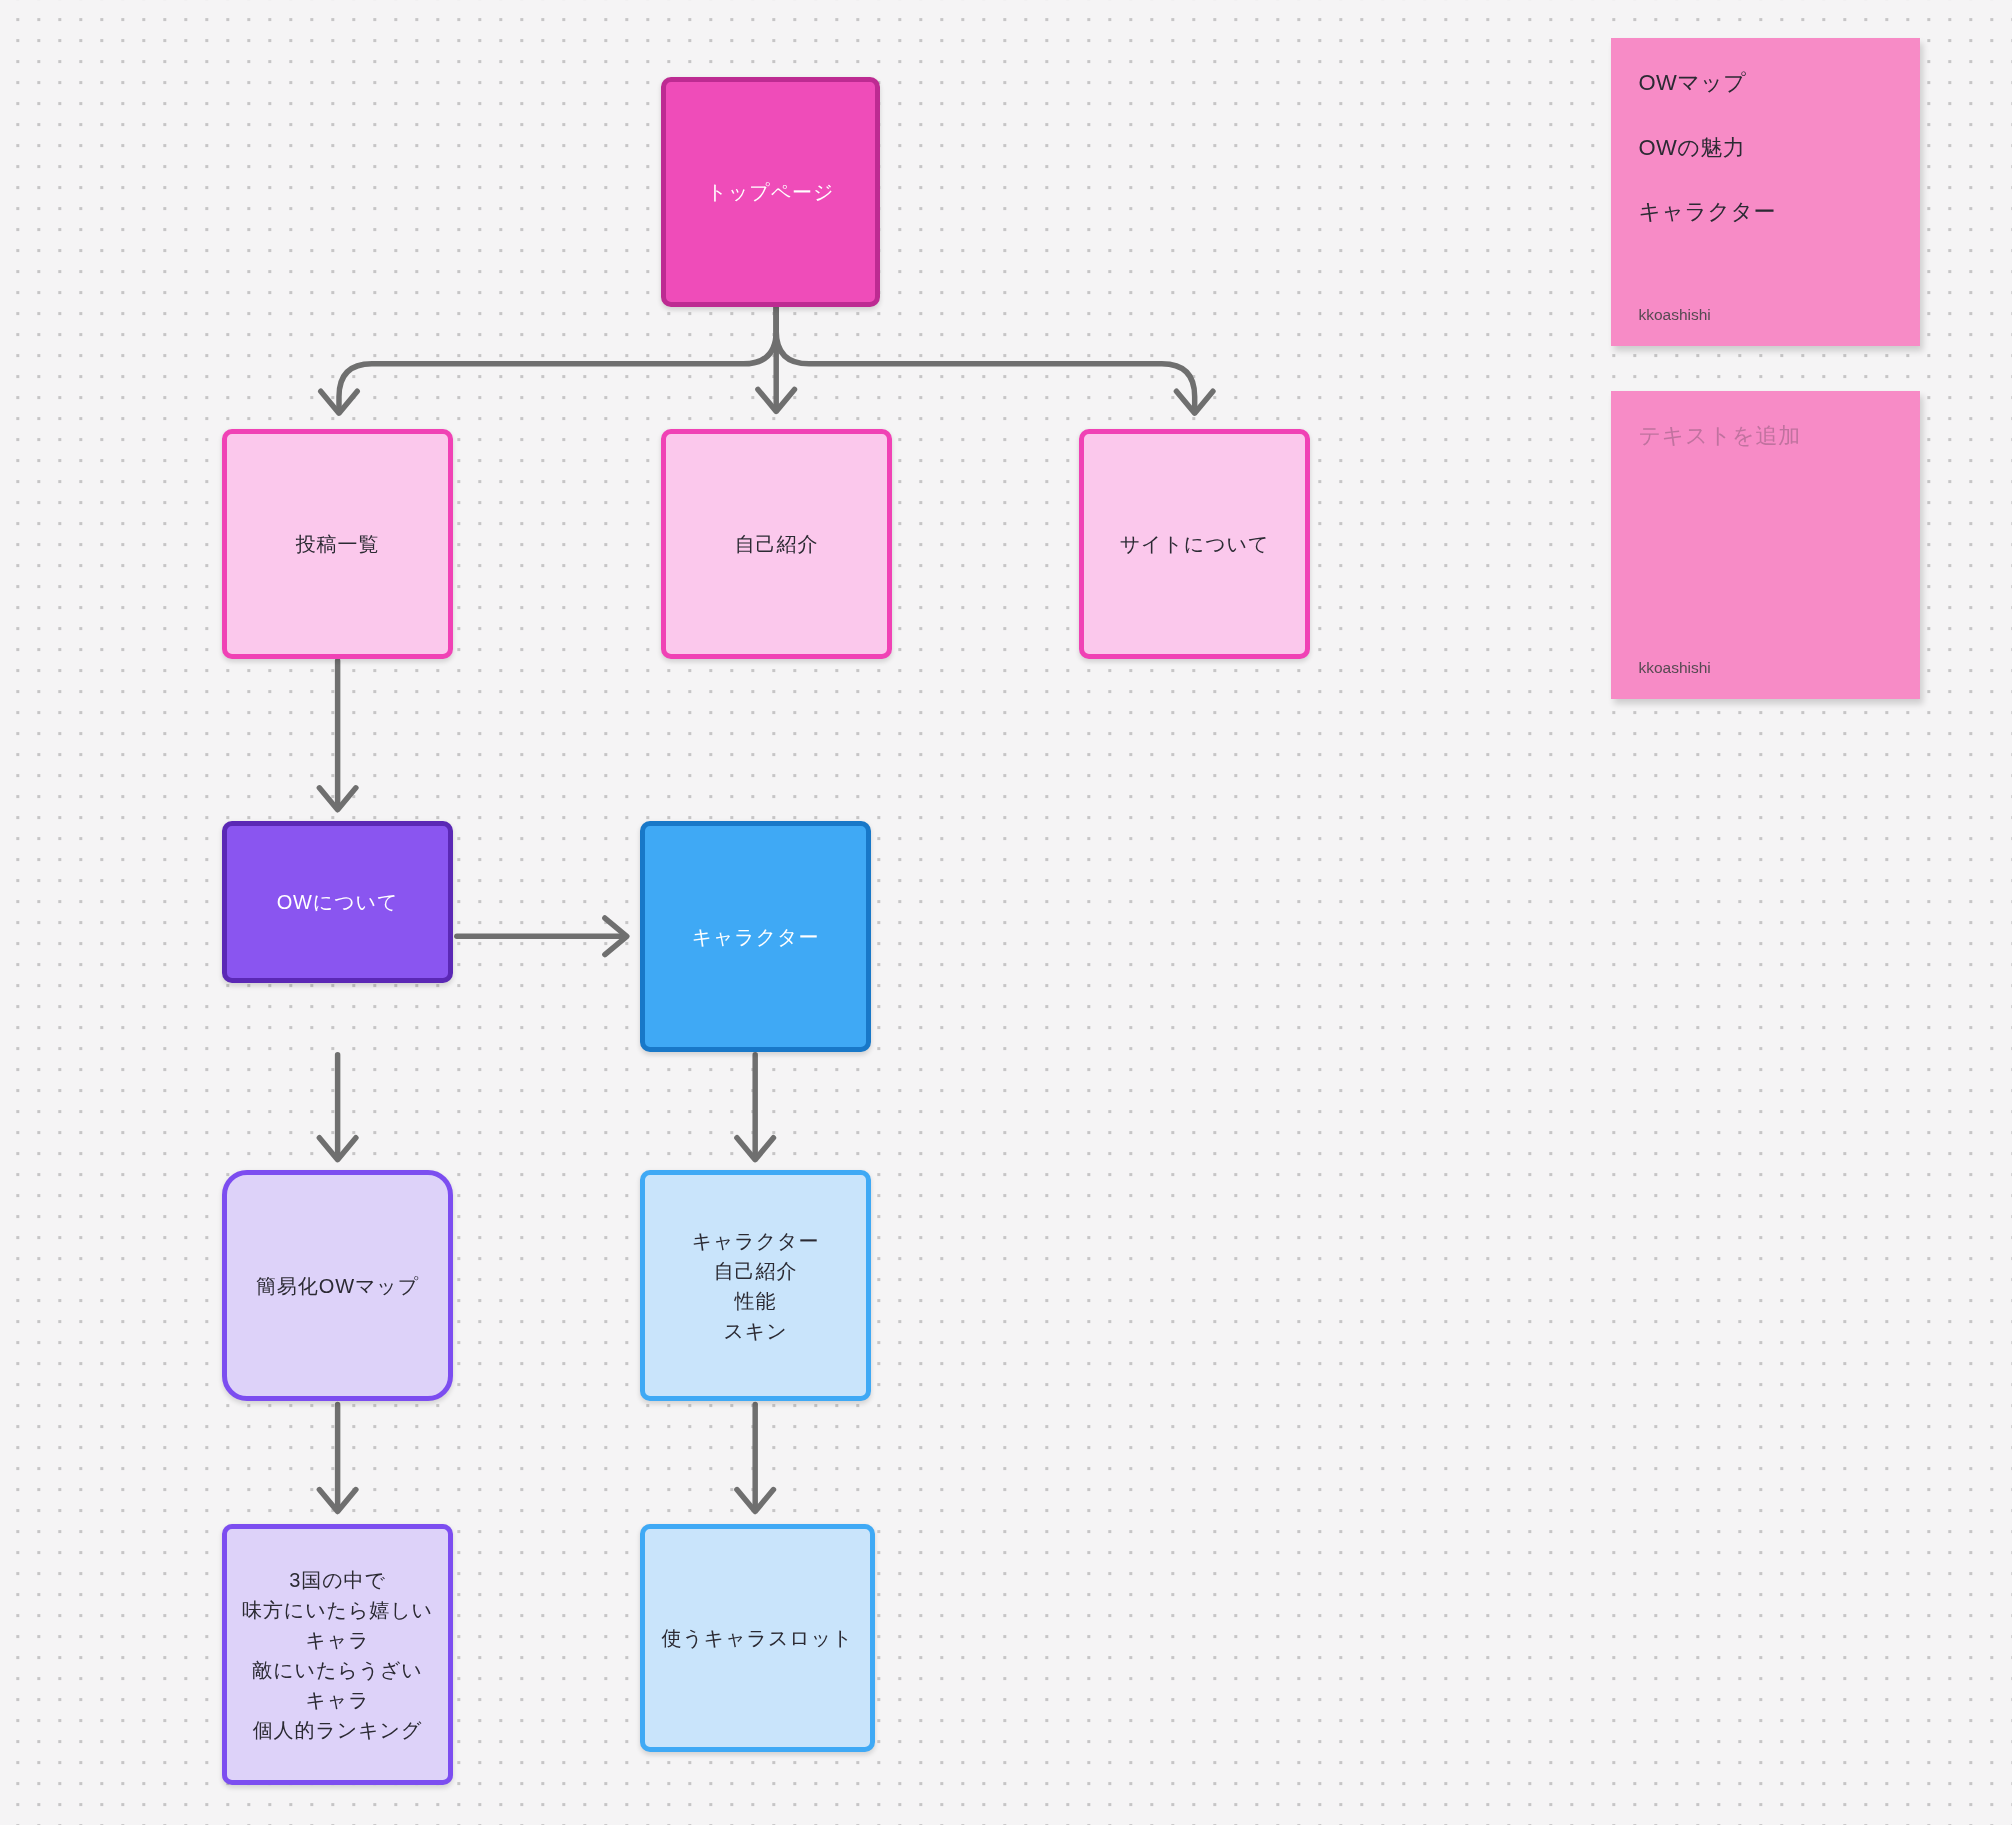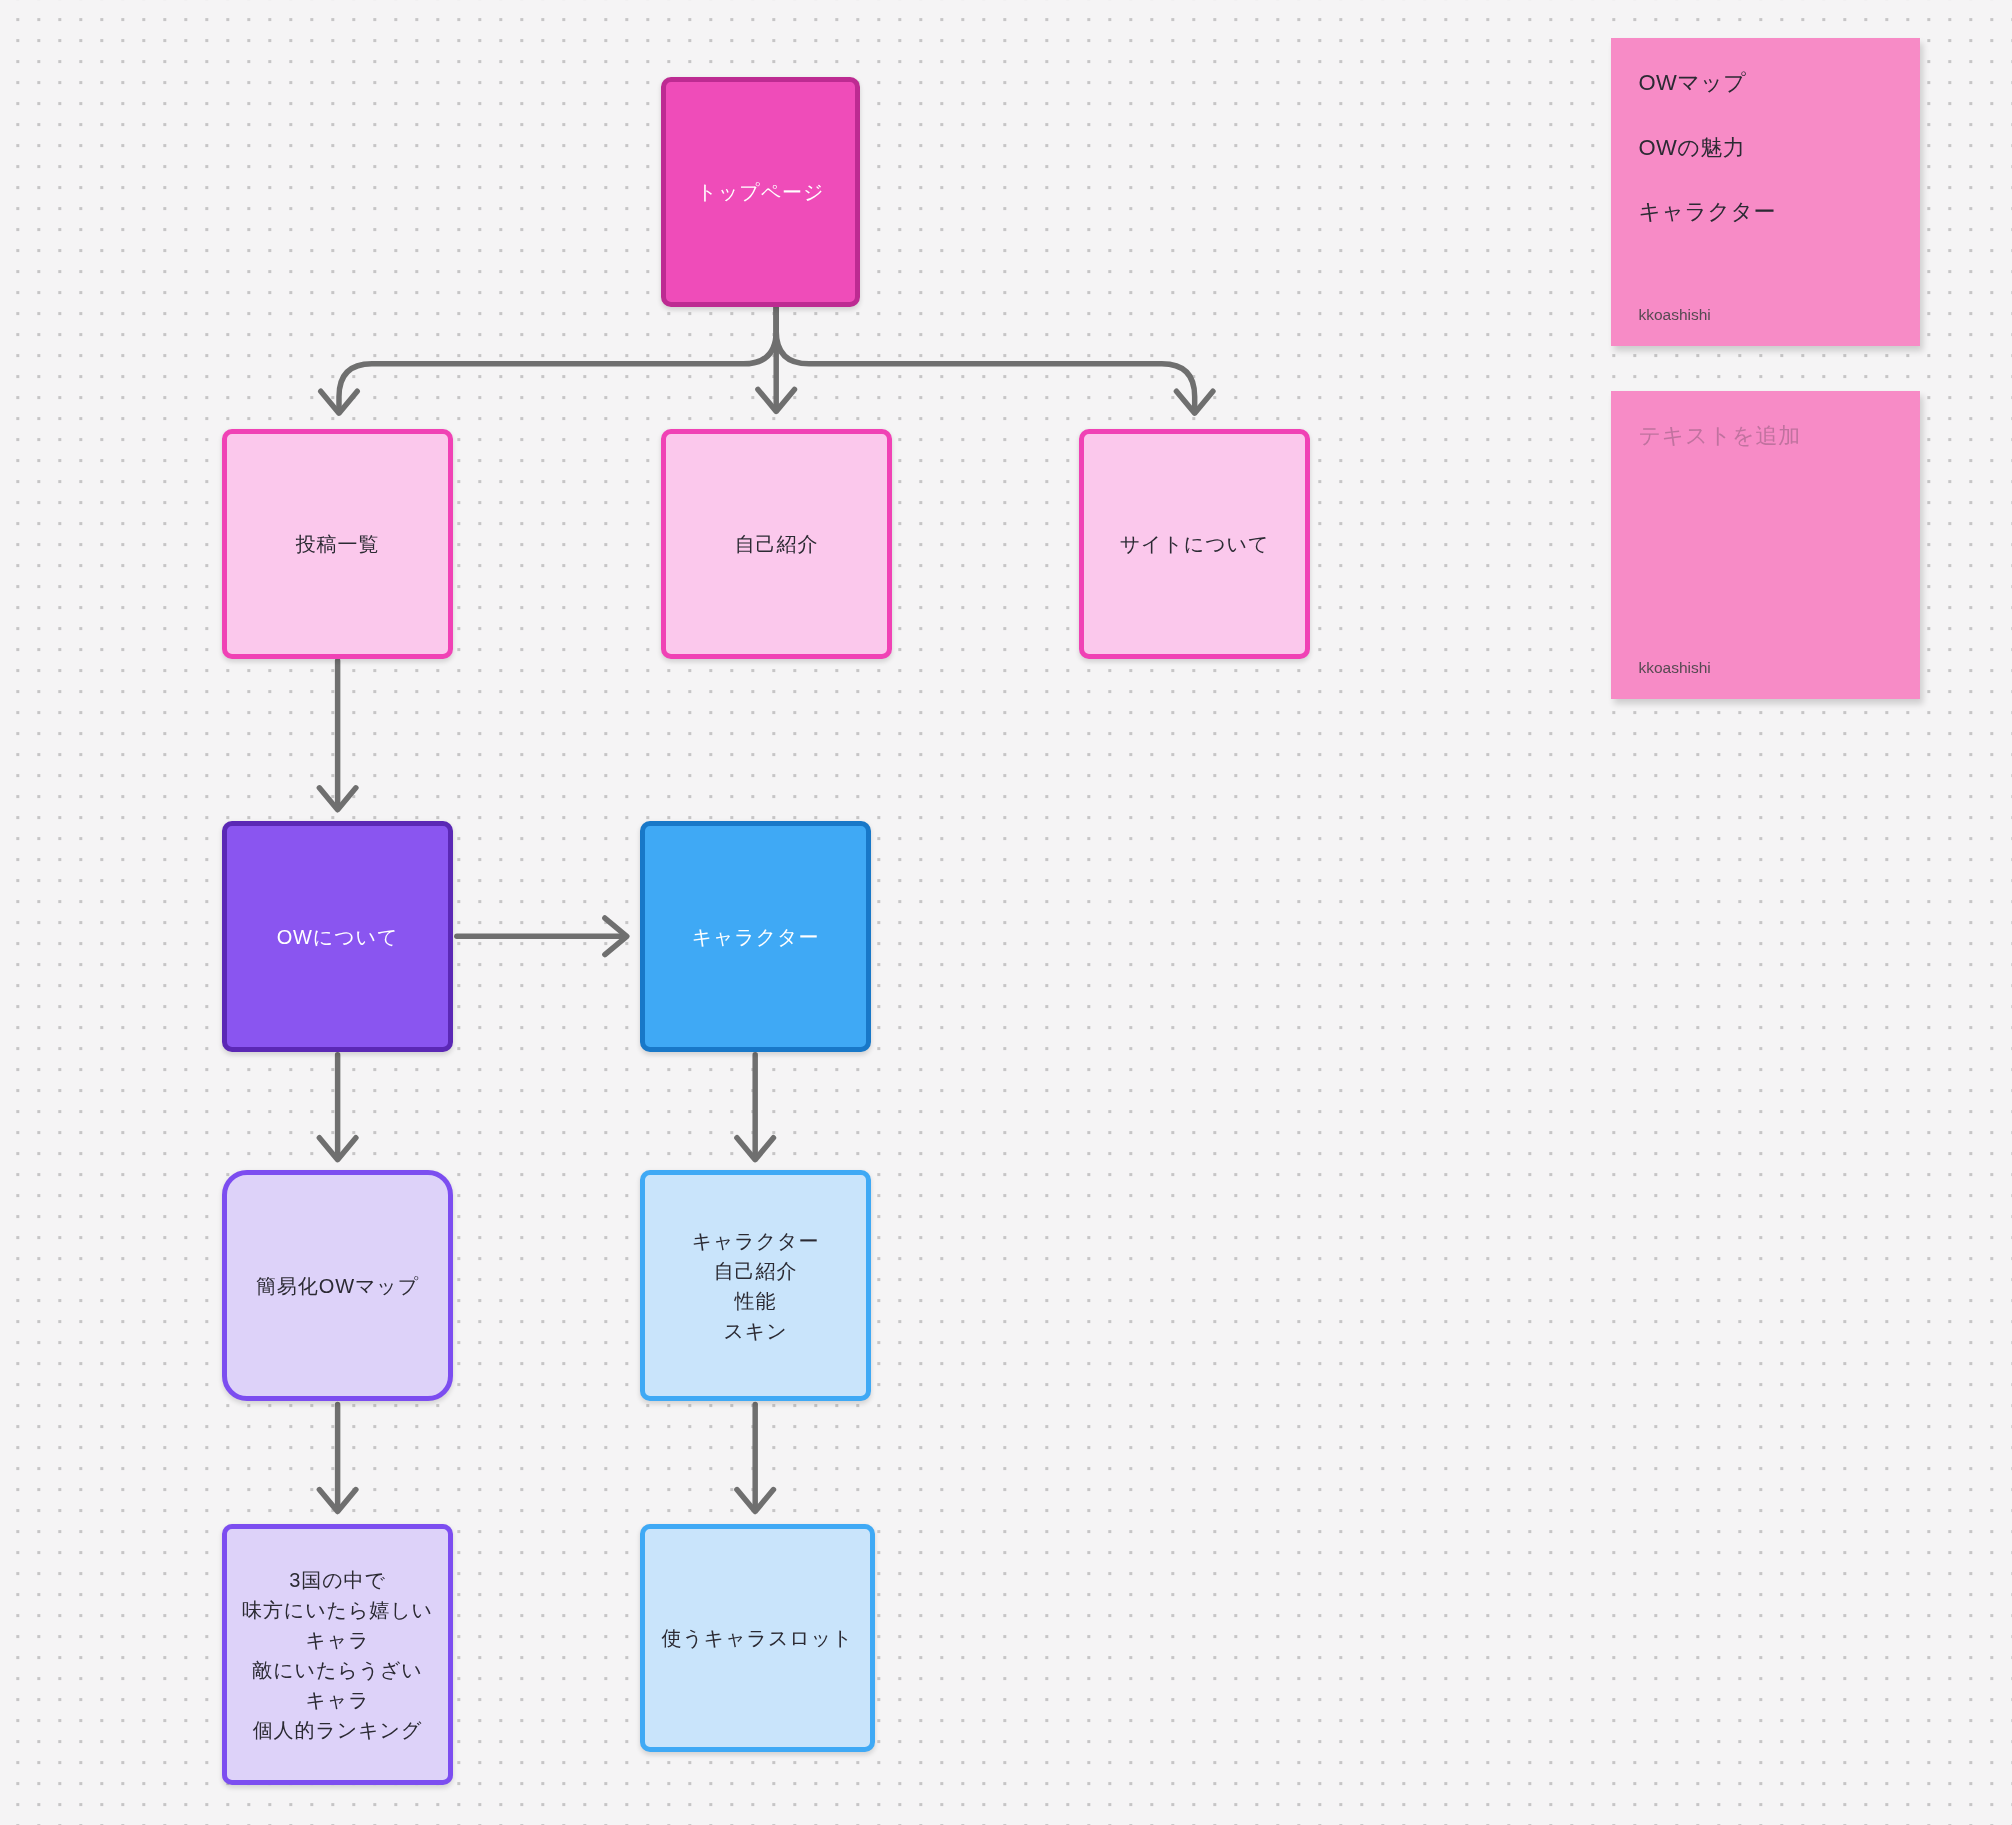--- a/index.html
+++ b/index.html
@@ -112,37 +112,37 @@
       <path d="M 369.5 1537 V 1652"></path>
       <path d="M 349.5 1630 L 369.5 1654 L 389.5 1630"></path>
     </g>
 
     <g>
       <path d="M 826.5 1537 V 1652"></path>
       <path d="M 806.5 1630 L 826.5 1654 L 846.5 1630"></path>
     </g>
   </svg>
 
-  <div class="node n-top" style="left:661px;top:77px;width:199px;height:230px;">
+  <div class="node n-top" style="left:661px;top:77px;width:219px;height:230px;">
     <span>トップページ</span>
   </div>
 
   <div class="node n-pink" style="left:222px;top:429px;width:231px;height:230px;">
     <span>投稿一覧</span>
   </div>
 
   <div class="node n-pink" style="left:661px;top:429px;width:231px;height:230px;justify-content:center;">
     <span>自己紹介</span>
   </div>
 
   <div class="node n-pink" style="left:1079px;top:429px;width:231px;height:230px;">
     <span>サイトについて</span>
   </div>
 
-  <div class="node n-purple" style="left:222px;top:821px;width:231px;height:231px;">
+  <div class="node n-purple" style="left:222px;top:821px;width:231px;height:162px;">
     <span>OWについて</span>
   </div>
 
   <div class="node n-blue" style="left:640px;top:821px;width:231px;height:231px;">
     <span>キャラクター</span>
   </div>
 
   <div class="node n-purple-light" style="left:222px;top:1170px;width:231px;height:231px;border-radius:25px;">
     <span>簡易化OWマップ</span>
   </div>

